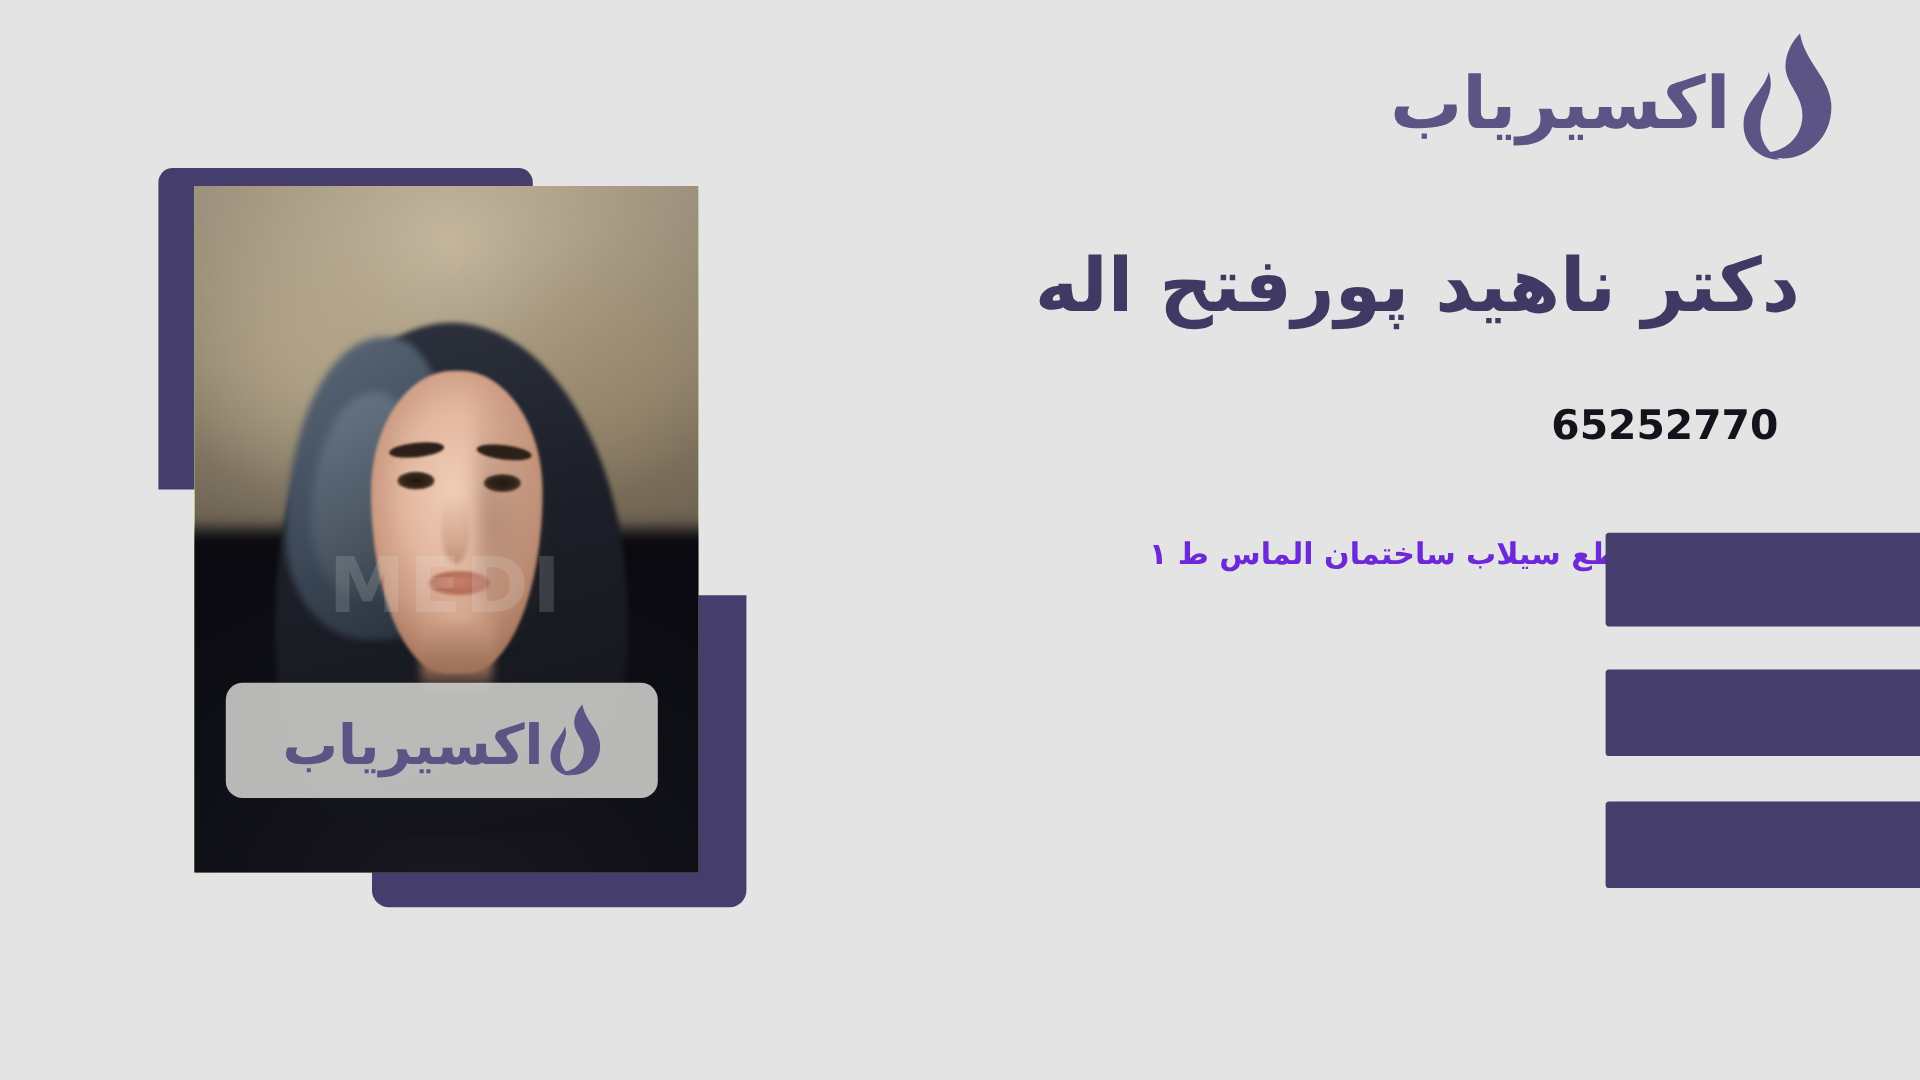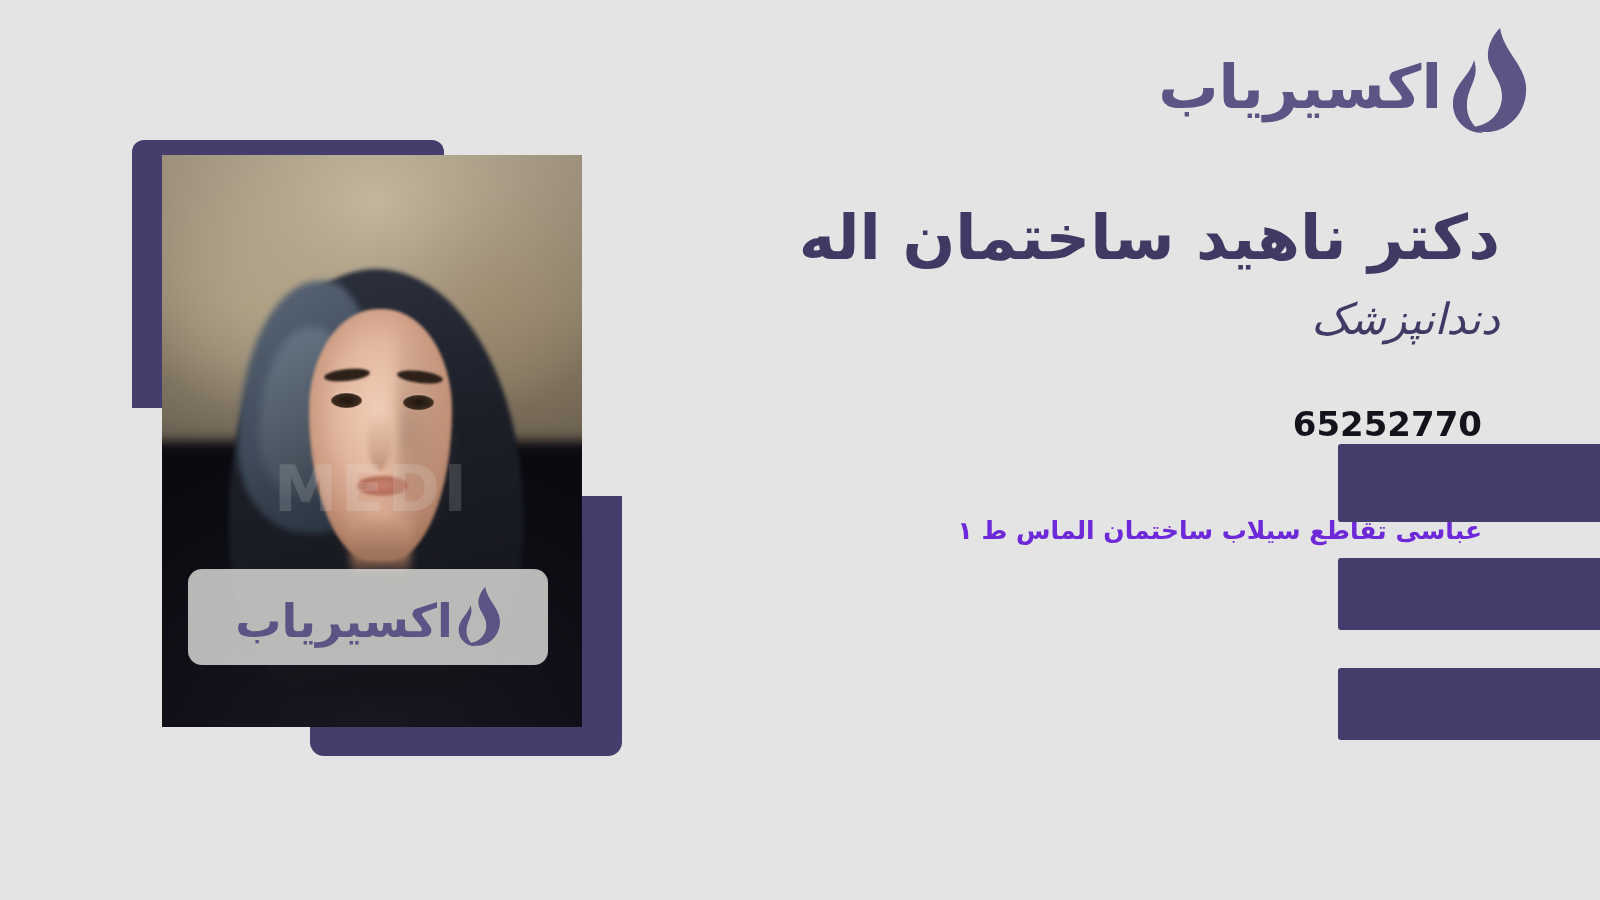--- a/index.html
+++ b/index.html
@@ -331,22 +331,21 @@
         <svg class="wm-mark" viewBox="0 0 78 110" aria-hidden="true">
           <path d="M50 2 C 54 26, 74 38, 76 60 C 78 86, 58 106, 36 106 C 30 106, 25 104, 22 101 C 38 100, 52 88, 52 70 C 52 54, 40 46, 38 32 C 37 20, 43 9, 50 2 Z" fill="#5b5484"></path>
           <path d="M24 34 C 20 50, 4 58, 3 76 C 2 94, 16 107, 33 107 C 22 100, 16 90, 17 77 C 18 60, 30 52, 24 34 Z" fill="#5b5484"></path>
         </svg>
         <div class="wm-word">اکسیریاب</div>
       </div>
     </div>
   </div>
 
   <div class="info">
-    <div class="doc-name">دکتر ناهید ساختمان اله</div>
-    <div class="doc-specialty">دندانپزشک</div>
+    <div class="doc-name">دکتر ناهید پورفتح اله</div>
     <div class="doc-phone">65252770</div>
     <div class="doc-address">عباسی تقاطع سیلاب ساختمان الماس ط ۱</div>
   </div>
 
   <div class="bar bar-1"></div>
   <div class="bar bar-2"></div>
   <div class="bar bar-3"></div>
 
 </div>
 

